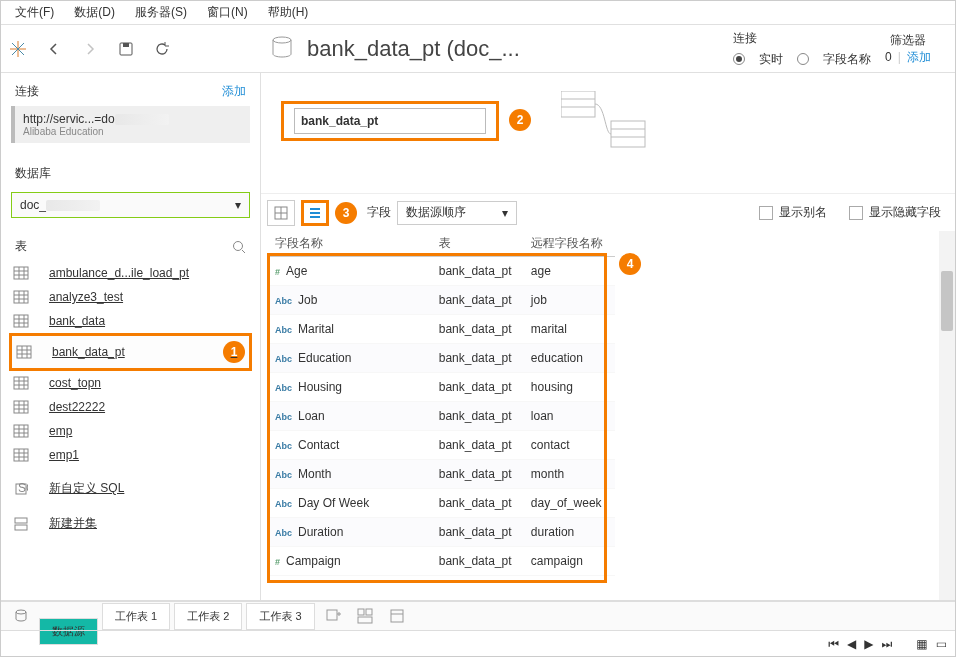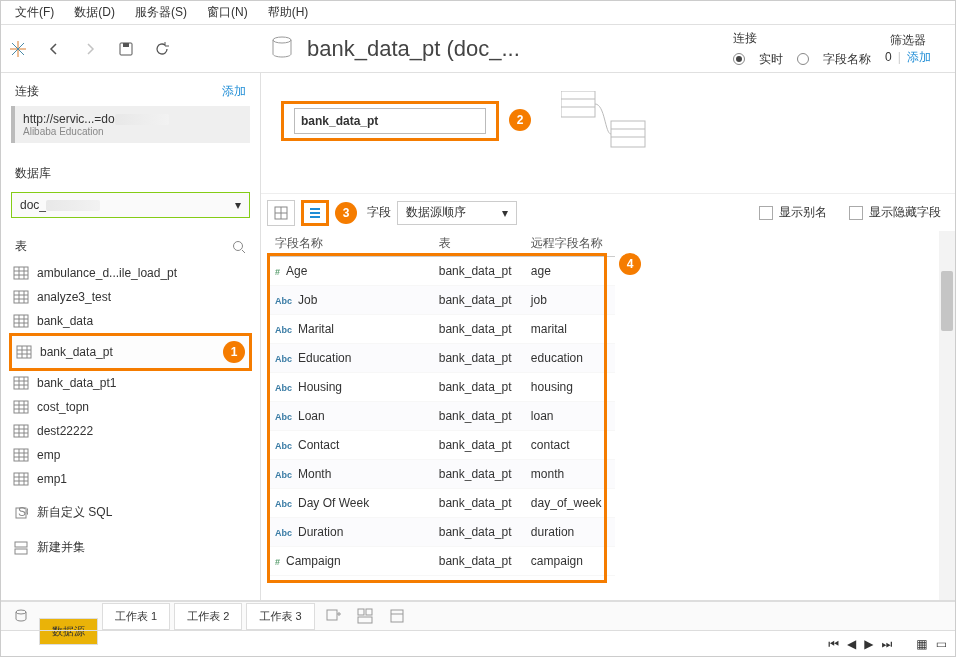--- a/index.html
+++ b/index.html
@@ -23,21 +23,21 @@
 .filter-row { display:flex; align-items:center; gap:6px; justify-content:center; }
 .link-blue { color:#1f8dd6; cursor:pointer; }
 .body-row { flex:1; display:flex; overflow:hidden; }
 .sidebar { width:260px; border-right:1px solid #e0e0e0; display:flex; flex-direction:column; overflow:hidden; }
 .side-section { padding:10px 14px 6px; display:flex; justify-content:space-between; align-items:center; color:#555; }
 .conn-card { margin:0 10px 12px; background:#efefef; border-left:4px solid #bbb; padding:6px 8px; }
 .conn-card .url { white-space:nowrap; overflow:hidden; text-overflow:ellipsis; }
 .conn-card .small { color:#888; font-size:10px; }
 .db-select { margin:4px 10px 10px; height:26px; border:1px solid #84cc16; display:flex; align-items:center; justify-content:space-between; padding:0 8px; background:#fafafa; cursor:pointer; }
 .table-list { flex:1; overflow-y:auto; padding:0 8px; }
-.table-item { display:flex; align-items:center; gap:8px; padding:5px 4px; cursor:pointer; }
+.table-item { display:flex; align-items:center; gap:20px; padding:5px 4px; cursor:pointer;text-decoration:underline; }
 .table-item.selected-hl { border:3px solid #f57c00; background:#fdfdfd; }
 .table-ico { width:16px; height:14px; display:inline-flex; align-items:center; justify-content:center; }
 .txt-ico { color:#666; font-size:12px; }
 .badge { width:22px; height:22px; border-radius:50%; background:#f57c00; color:#fff; display:inline-flex; align-items:center; justify-content:center; font-weight:bold; font-size:12px; }
 .main { flex:1; display:flex; flex-direction:column; background:#fff; position:relative; }
 .canvas { height:120px; position:relative; }
 .drop-box { position:absolute; top:28px; left:20px; width:218px; height:40px; border:3px solid #f57c00; display:flex; align-items:center; padding:0 10px; background:#fff; }
 .drop-box-inner { border:1px solid #bbb; width:100%; height:26px; display:flex; align-items:center; padding:0 6px; font-weight:bold; font-size:11px; }
 .canvas .badge2 { position:absolute; top:36px; left:248px; }
 .join-icons { position:absolute; top:18px; left:300px; color:#999; }
@@ -54,21 +54,21 @@
 .grid th { text-align:left; font-weight:normal; color:#555; padding:4px 8px; border-bottom:1px solid #ccc; background:#fff; }
 .grid td { padding:7px 8px; background:#fff; border-bottom:1px solid #f7f7f7; }
 .grid tr:nth-child(even) td { background:#fbfbfd; }
 .type-pill { font-size:9px; font-weight:bold; color:#3a7ca5; margin-right:6px; }
 .type-pill.num { color:#5a9e6f; }
 .badge4 { position:absolute; top:22px; left:358px; z-index:3; }
 .right-scroll { position:absolute; right:0; top:0; bottom:0; width:16px; background:#f3f3f3; }
 .right-scroll .thumb { background:#c5c5c5; width:12px; margin:40px auto 0; height:60px; border-radius:2px; }
 .bottom-tabs { height:30px; border-top:2px solid #ddd; display:flex; align-items:center; padding:0 6px; gap:4px; background:#fafafa; }
 .btab { padding:5px 12px; border:1px solid #ddd; background:#fff; cursor:pointer; font-size:11px; }
-.btab.active { background:#eab308;margin-top:31px; }
+.btab.active { background:#14b8a6;margin-top:31px; }
 .btab-ico { width:28px; height:24px; display:flex; align-items:center; justify-content:center; cursor:pointer; color:#888; }
 .status-bar { height:26px; border-top:1px solid #ddd; display:flex; justify-content:flex-end; align-items:center; padding:0 8px; gap:8px; color:#bbb; }
 svg { display:block; }
 .blur-box { display:inline-block; width:54px; height:11px; background:linear-gradient(90deg,#e8e8e8,#f2f2f2); border-radius:2px; vertical-align:middle; }
 </style>
 </head>
 <body>
 
 <div class="window">
 
@@ -214,32 +214,20 @@
               <svg width="16" height="14" viewBox="0 0 16 14">
                 <rect x="1" y="1" width="14" height="12" fill="none" stroke="#888"></rect>
                 <line x1="1" y1="5" x2="15" y2="5" stroke="#888"></line>
                 <line x1="1" y1="9" x2="15" y2="9" stroke="#888"></line>
                 <line x1="6" y1="1" x2="6" y2="13" stroke="#888"></line>
                 <line x1="11" y1="1" x2="11" y2="13" stroke="#888"></line>
               </svg>
             </span>
             <span>bank_data_pt</span>
             <span class="badge" style="margin-left:auto">1</span>
-          </div>
-          <div class="table-item">
-            <span class="table-ico">
-              <svg width="16" height="14" viewBox="0 0 16 14">
-                <rect x="1" y="1" width="14" height="12" fill="none" stroke="#888"></rect>
-                <line x1="1" y1="5" x2="15" y2="5" stroke="#888"></line>
-                <line x1="1" y1="9" x2="15" y2="9" stroke="#888"></line>
-                <line x1="6" y1="1" x2="6" y2="13" stroke="#888"></line>
-                <line x1="11" y1="1" x2="11" y2="13" stroke="#888"></line>
-              </svg>
-            </span>
-            <span>bank_data_pt1</span>
           </div>
           <div class="table-item">
             <span class="table-ico">
               <svg width="16" height="14" viewBox="0 0 16 14">
                 <rect x="1" y="1" width="14" height="12" fill="none" stroke="#888"></rect>
                 <line x1="1" y1="5" x2="15" y2="5" stroke="#888"></line>
                 <line x1="1" y1="9" x2="15" y2="9" stroke="#888"></line>
                 <line x1="6" y1="1" x2="6" y2="13" stroke="#888"></line>
                 <line x1="11" y1="1" x2="11" y2="13" stroke="#888"></line>
               </svg>

